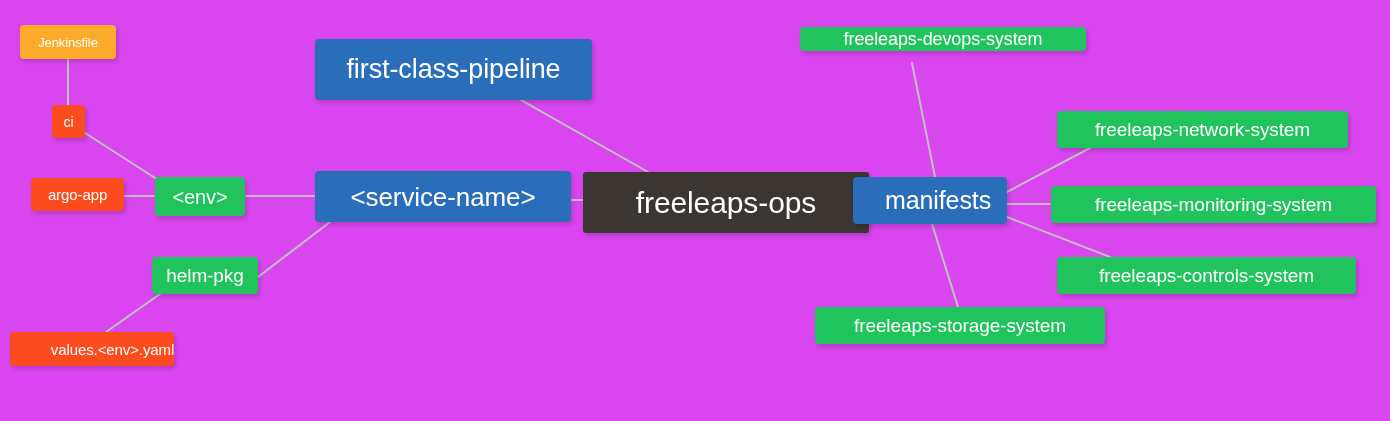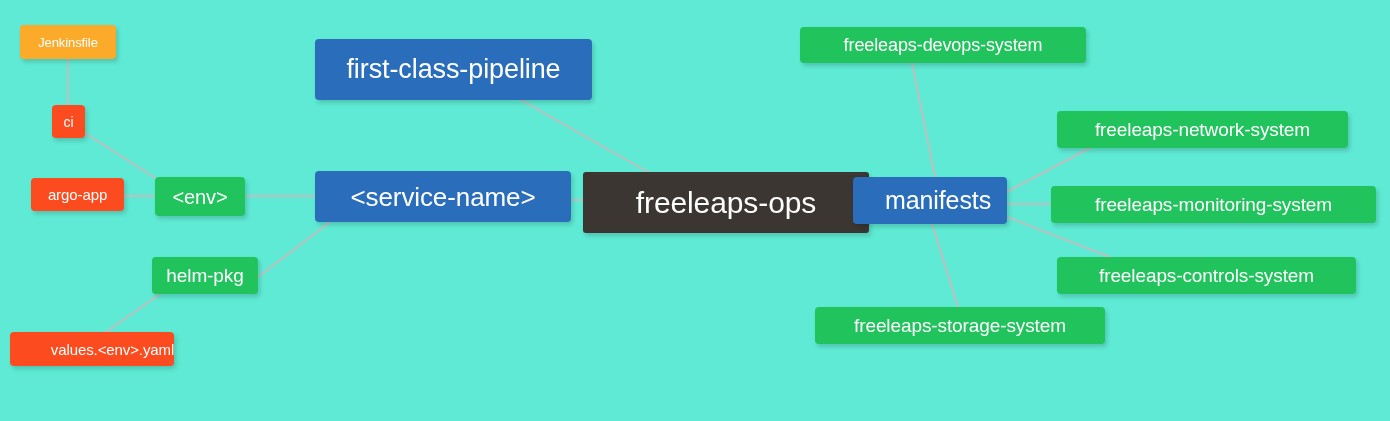--- a/index.html
+++ b/index.html
@@ -7,21 +7,21 @@
     padding: 0;
     background: #ffffff;
   }
   body {
     font-family: "Liberation Sans", sans-serif;
   }
   #mindmap {
     position: relative;
     width: 1390px;
     height: 421px;
-    background: #5eead4;
+    background: #d946ef;
     overflow: hidden;
   }
   #edge-layer {
     position: absolute;
     left: 0;
     top: 0;
     width: 1390px;
     height: 421px;
     pointer-events: none;
   }
@@ -82,20 +82,20 @@
       <div class="node node-orange" style="left: 20px; top: 25px; width: 96px; height: 34px; font-size: 13px;">Jenkinsfile</div>
       <div class="node node-red" style="left: 52px; top: 105px; width: 33px; height: 33px; font-size: 14px;">ci</div>
       <div class="node node-red" style="left: 31px; top: 178px; width: 93px; height: 33px; font-size: 15px;">argo-app</div>
       <div class="node node-green" style="left: 155px; top: 177px; width: 90px; height: 39px; font-size: 20px;">&lt;env&gt;</div>
       <div class="node node-green" style="left: 152px; top: 257px; width: 106px; height: 37px; font-size: 19px;">helm-pkg</div>
       <div class="node node-red" style="left: 10px; top: 332px; width: 164px; height: 34px; font-size: 15px; padding-left: 41px;">values.&lt;env&gt;.yaml</div>
       <div class="node node-blue" style="left: 315px; top: 39px; width: 277px; height: 61px; font-size: 27px;">first-class-pipeline</div>
       <div class="node node-blue" style="left: 315px; top: 171px; width: 256px; height: 51px; font-size: 26px;">&lt;service-name&gt;</div>
       <div class="node node-root" style="left: 583px; top: 172px; width: 286px; height: 61px; font-size: 30px;">freeleaps-ops</div>
       <div class="node node-blue" style="left: 853px; top: 177px; width: 154px; height: 47px; font-size: 25px; padding-left: 16px;">manifests</div>
-      <div class="node node-green" style="left: 800px; top: 27px; width: 286px; height: 36px; font-size: 18px; text-align: center;">freeleaps-devops-system</div>
+      <div class="node node-green" style="left: 800px; top: 27px; width: 286px; height: 24px; font-size: 18px; text-align: center;">freeleaps-devops-system</div>
       <div class="node node-green" style="left: 1057px; top: 111px; width: 291px; height: 37px; font-size: 19px;">freeleaps-network-system</div>
       <div class="node node-green" style="left: 1051px; top: 186px; width: 325px; height: 37px; font-size: 19px;">freeleaps-monitoring-system</div>
       <div class="node node-green" style="left: 1057px; top: 257px; width: 299px; height: 37px; font-size: 19px;">freeleaps-controls-system</div>
       <div class="node node-green" style="left: 815px; top: 307px; width: 290px; height: 37px; font-size: 19px;">freeleaps-storage-system</div>
     </div>
 
 </div>
 
 </body></html>

